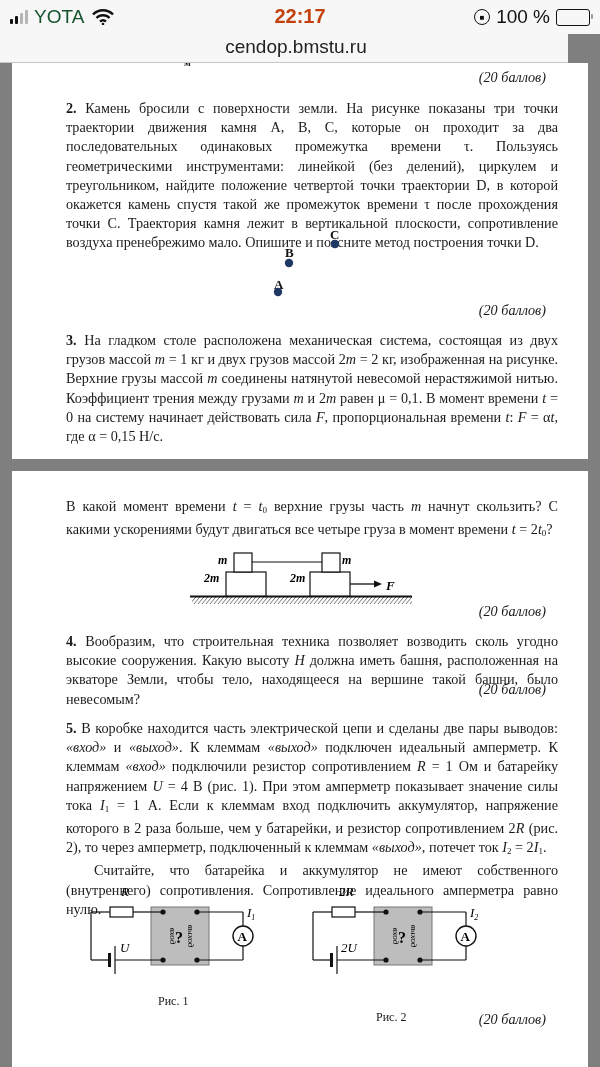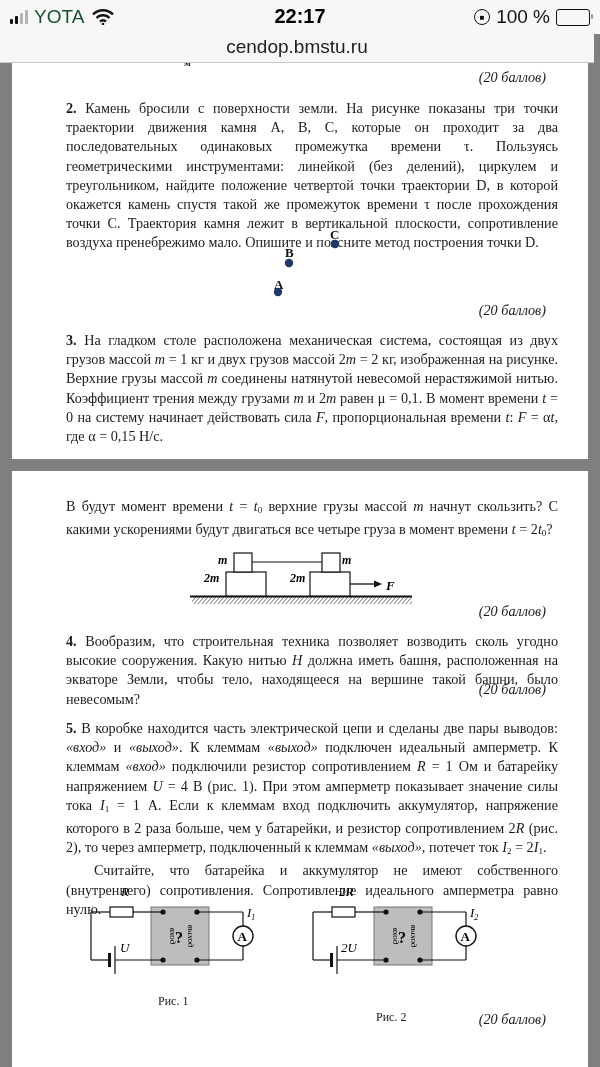--- a/index.html
+++ b/index.html
@@ -1,23 +1,23 @@
 <!DOCTYPE html>
 <html><head>
 <meta charset="utf-8">
 <style>
   html, body { margin:0; padding:0; }
   body { width:600px; height:1067px; overflow:hidden; background:#7f7f7f; position:relative; font-family:"Liberation Serif", serif; color:#1a1a1a; }
   .statusbar { position:absolute; left:0; top:0; width:600px; height:34px; background:#f7f7f7; font-family:"Liberation Sans", sans-serif; }
-  .urlbar { position:absolute; left:0; top:34px; width:594px; height:28px; background:#f7f7f7; border-bottom:1px solid #c8c8c8; font-family:"Liberation Sans", sans-serif; text-align:center; }
+  .urlbar { position:absolute; left:0; top:34px; width:544px; height:28px; background:#f7f7f7; border-bottom:1px solid #c8c8c8; font-family:"Liberation Sans", sans-serif; text-align:center;padding-left:24px; }
   .carrier { position:absolute; left:10px; top:6px; font-size:19px; color:#14532d; display:flex; align-items:center; }
   .bars { display:inline-flex; align-items:flex-end; gap:2px; margin-right:6px; height:14px; }
   .bars span { width:3px; background:#111; border-radius:1px; }
   .bars span.off { background:#b5b5b5; }
-  .clock { position:absolute; left:0; right:0; top:5px; text-align:center; font-size:20px; font-weight:bold; color:#000000; }
+  .clock { position:absolute; left:0; right:0; top:5px; text-align:center; font-size:20px; font-weight:bold; color:#c2410c; }
   .right-status { position:absolute; right:10px; top:6px; font-size:19px; color:#111; display:flex; align-items:center; gap:6px; }
   .battery { width:30px; height:13px; border:1.5px solid #111; border-radius:3px; position:relative; padding:1px; box-sizing:content-box; }
   .battery .fill { width:100%; height:100%; background:#111; border-radius:1px; }
   .battery::after { content:""; position:absolute; right:-4px; top:4px; width:2px; height:5px; background:#999; border-radius:1px; }
   .lock-icon { width:16px; height:16px; border:1.6px solid #111; border-radius:50%; box-sizing:border-box; display:inline-flex; align-items:center; justify-content:center; font-size:8px; }
   .url { font-size:19px; color:#222; line-height:26px; }
 
   .page { position:absolute; left:12px; width:576px; background:#fff; overflow:hidden; }
   .page1 { top:63px; height:396px; }
   .page2 { top:471px; height:596px; }
@@ -83,21 +83,21 @@
 
   <div class="pts" style="top:239px">(20 баллов)</div>
 
   <div class="text" style="top:268px">
     <b class="num">3.</b><span> На гладком столе расположена механическая система, состоящая из двух грузов массой </span><i>m</i><span> = 1 кг и двух грузов массой 2</span><i>m</i><span> = 2 кг, изображенная на рисунке. Верхние грузы массой </span><i>m</i><span> соединены натянутой невесомой нерастяжимой нитью. Коэффициент трения между грузами </span><i>m</i><span> и 2</span><i>m</i><span> равен μ = 0,1. В момент времени </span><i>t</i><span> = 0 на систему начинает действовать сила </span><i>F</i><span>, пропорциональная времени </span><i>t</i><span>: </span><i>F</i><span> = α</span><i>t</i><span>, где α = 0,15 Н/с.</span>
   </div>
 </div>
 
 <div class="page page2">
   <div class="text" style="top:26px">
-    <span>В будут момент времени </span><i>t</i><span> = </span><i>t</i><sub>0</sub><span> верхние грузы массой </span><i>m</i><span> начнут скользить? С какими ускорениями будут двигаться все четыре груза в момент времени </span><i>t</i><span> = 2</span><i>t</i><sub>0</sub><span>?</span>
+    <span>В какой момент времени </span><i>t</i><span> = </span><i>t</i><sub>0</sub><span> верхние грузы часть </span><i>m</i><span> начнут скользить? С какими ускорениями будут двигаться все четыре груза в момент времени </span><i>t</i><span> = 2</span><i>t</i><sub>0</sub><span>?</span>
   </div>
 
   <svg style="position:absolute; left:168px; top:68px" width="240" height="70">
     <defs>
       <pattern id="hatch" width="4" height="6" patternUnits="userSpaceOnUse" patternTransform="skewX(-40)">
         <line x1="0" y1="0" x2="0" y2="6" stroke="#111" stroke-width="1.2"></line>
       </pattern>
     </defs>
     <rect x="12" y="58" width="220" height="7" fill="url(#hatch)"></rect>
     <line x1="10" y1="57.5" x2="232" y2="57.5" stroke="#111" stroke-width="1.8"></line>
@@ -117,21 +117,21 @@
     <text x="38" y="25" font-size="12" font-weight="bold" font-style="italic">m</text>
     <text x="162" y="25" font-size="12" font-weight="bold" font-style="italic">m</text>
     <text x="24" y="43" font-size="12" font-weight="bold" font-style="italic">2m</text>
     <text x="110" y="43" font-size="12" font-weight="bold" font-style="italic">2m</text>
     <text x="206" y="51" font-size="13" font-weight="bold" font-style="italic">F</text>
   </svg>
 
   <div class="pts" style="top:132px">(20 баллов)</div>
 
   <div class="text" style="top:161px">
-    <b class="num">4.</b><span> Вообразим, что строительная техника позволяет возводить сколь угодно высокие сооружения. Какую нитью </span><i>H</i><span> должна иметь башня, расположенная на экваторе Земли, чтобы тело, находящееся на вершине такой башни, было невесомым?</span>
+    <b class="num">4.</b><span> Вообразим, что строительная техника позволяет возводить сколь угодно высокие сооружения. Какую высоту </span><i>H</i><span> должна иметь башня, расположенная на экваторе Земли, чтобы тело, находящееся на вершине такой башни, было невесомым?</span>
   </div>
   <div class="pts" style="top:210px">(20 баллов)</div>
 
   <div class="text" style="top:248px">
     <b class="num">5.</b><span> В коробке находится часть электрической цепи и сделаны две пары выводов: </span><i>«вход»</i><span> и </span><i>«выход»</i><span>. К клеммам </span><i>«выход»</i><span> подключен идеальный амперметр. К клеммам </span><i>«вход»</i><span> подключили резистор сопротивлением </span><i>R</i><span> = 1 Ом и батарейку напряжением </span><i>U</i><span> = 4 В (рис. 1). При этом амперметр показывает значение силы тока </span><i>I</i><sub>1</sub><span> = 1 А. Если к клеммам вход подключить аккумулятор, напряжение которого в 2 раза больше, чем у батарейки, и резистор сопротивлением 2</span><i>R</i><span> (рис. 2), то через амперметр, подключенный к клеммам </span><i>«выход»</i><span>, потечет ток </span><i>I</i><sub>2</sub><span> = 2</span><i>I</i><sub>1</sub><span>.</span>
     <div class="indent">Считайте, что батарейка и аккумулятор не имеют собственного (внутреннего) сопротивления. Сопротивление идеального амперметра равно нулю.</div>
   </div>
 
   <svg style="position:absolute; left:78px; top:412px" width="200" height="120">
     <text x="31" y="13" font-size="13" font-style="italic">R</text>

